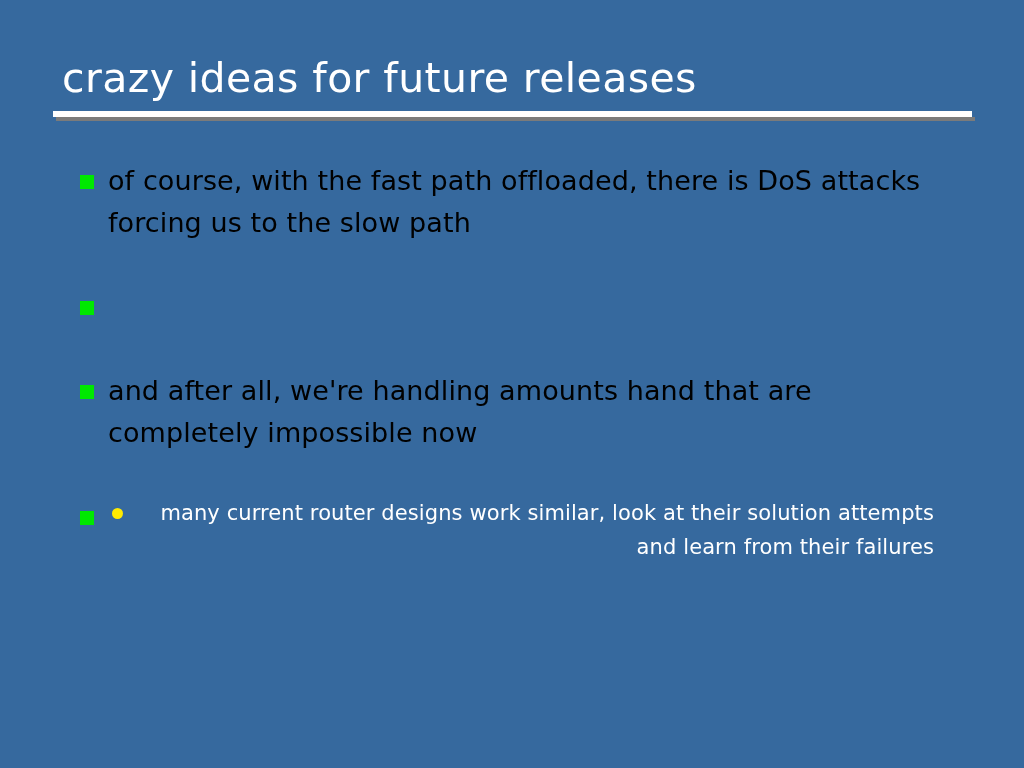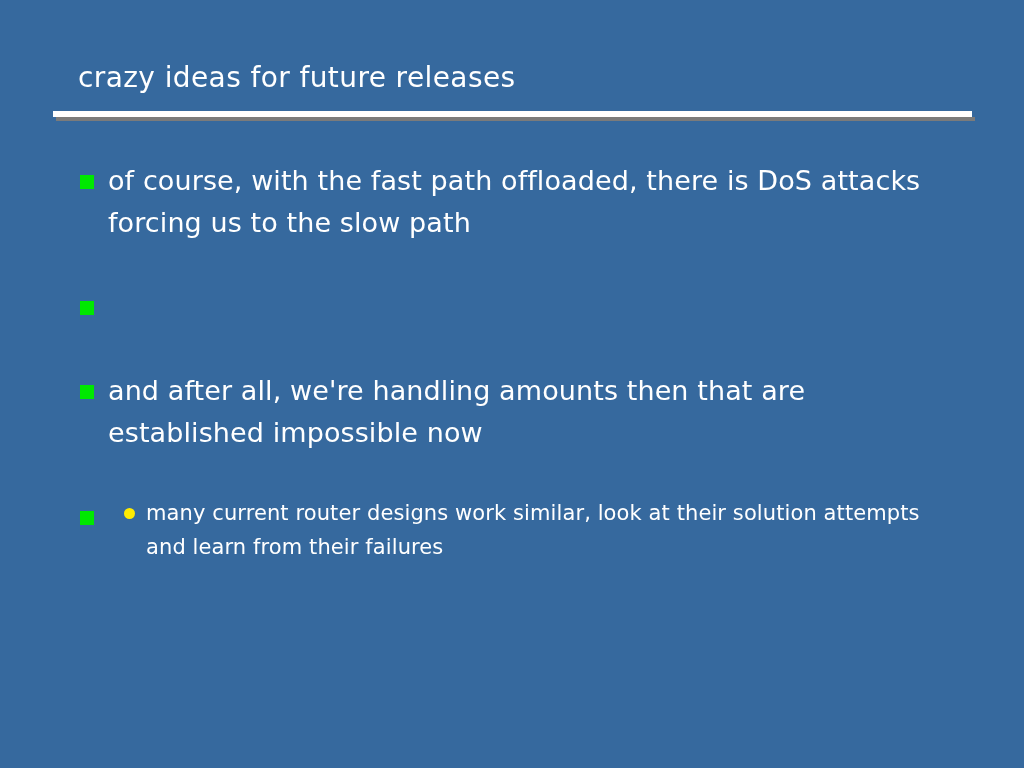--- a/index.html
+++ b/index.html
@@ -30,25 +30,24 @@
     width: 1024px;
   }
 
   #slide-title {
     position: absolute;
     left: 62px;
     top: 52px;
     width: 920px;
     color: #ffffff;
     font-family: "DejaVu Sans", sans-serif;
-    font-size: 28px;
+    font-size: 41px;
     line-height: 52px;
     letter-spacing: 0.4px;
     white-space: nowrap;
-    margin-left: 16px;
   }
 
   
   #title-rule {
     position: absolute;
     left: 53px;
     top: 111px;
     width: 919px;
     height: 6px;
     background: #ffffff;
@@ -84,39 +83,40 @@
     position: absolute;
     left: 80px;
     top: 15px;
     width: 14px;
     height: 14px;
     background: #00e800;
   }
 
   .bullet-l1-text {
     display: block;
-    color: #ffffff;
+    color: #000000;
     font-family: "DejaVu Sans", sans-serif;
     font-size: 27px;
     line-height: 42px;
     width: 842px;
     letter-spacing: 0.1px;
   }
 
   
   .sublist {
     margin: 2px 0 0 0;
     padding: 0;
     list-style: none;
   }
 
   .bullet-l2 {
     position: relative;
     padding-left: 26px;
-    margin: 12px;
+    margin: 0;
+    text-align: right;
   }
 
   .marker-dot {
     position: absolute;
     left: 4px;
     top: 12px;
     width: 11px;
     height: 11px;
     border-radius: 50%;
     background: #ffeb00;
@@ -149,21 +149,21 @@
       <span class="marker-square"></span>
       <span class="bullet-l1-text">of course, with the fast path offloaded, there is DoS attacks forcing us to the slow path</span>
     </div>
 
     <div class="bullet-l1">
       <span class="marker-square"></span>
     </div>
 
     <div class="bullet-l1">
       <span class="marker-square"></span>
-      <span class="bullet-l1-text">and after all, we're handling amounts then that are established impossible now</span>
+      <span class="bullet-l1-text">and after all, we're handling amounts hand that are completely impossible now</span>
     </div>
 
     <div class="bullet-l1">
       <span class="marker-square"></span>
       <ul class="sublist">
         <li class="bullet-l2">
           <span class="marker-dot"></span>
           <span class="bullet-l2-text">many current router designs work similar, look at their solution attempts and learn from their failures</span>
         </li>
       </ul>

